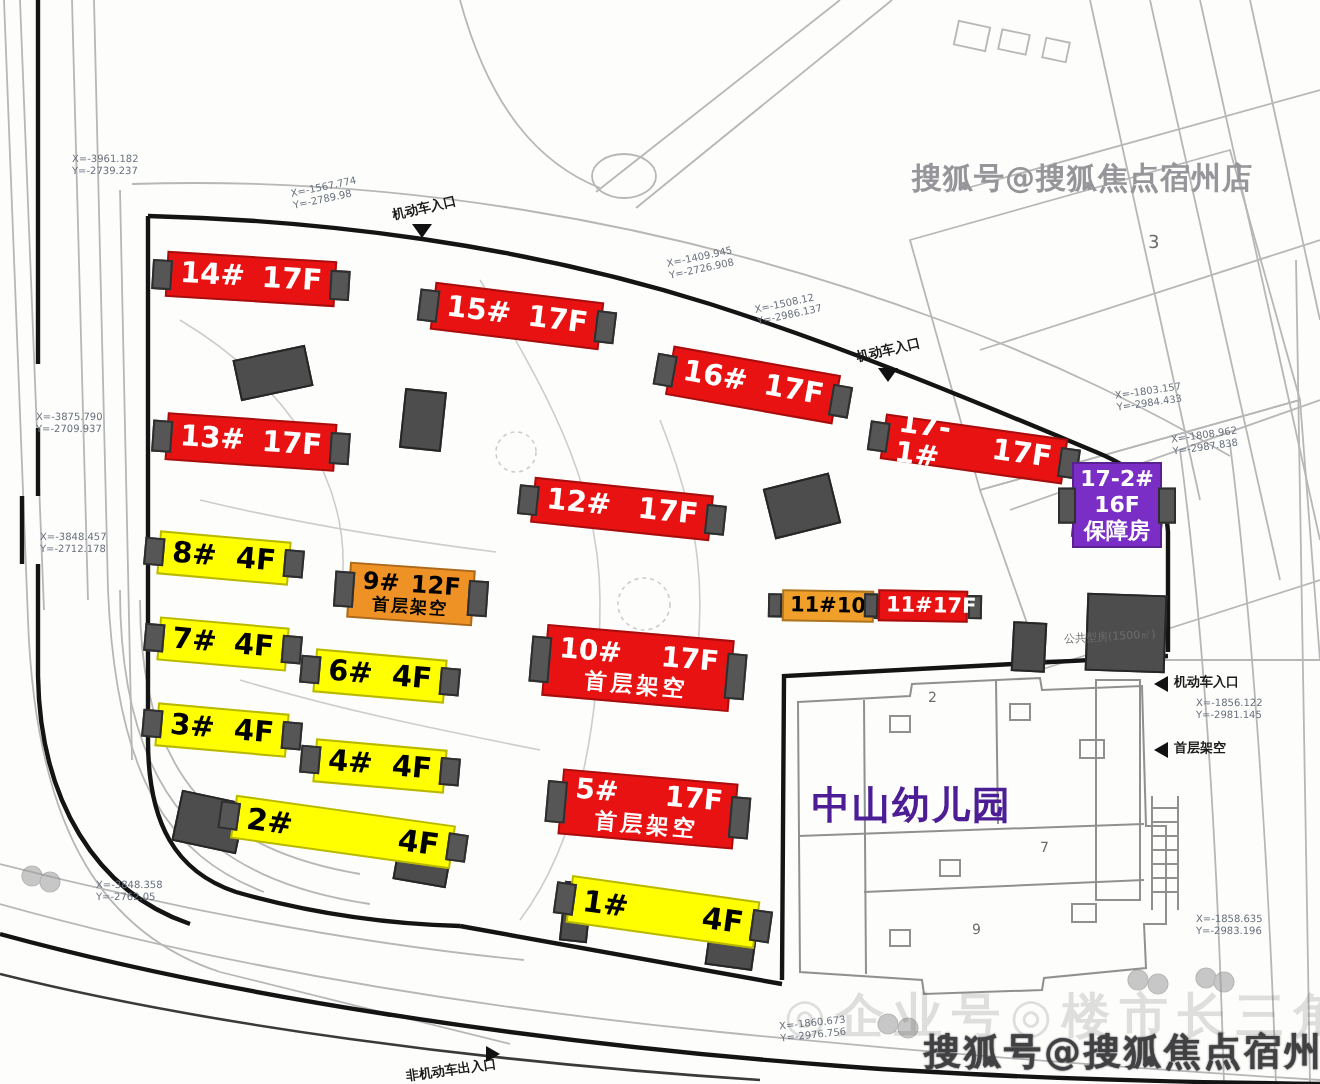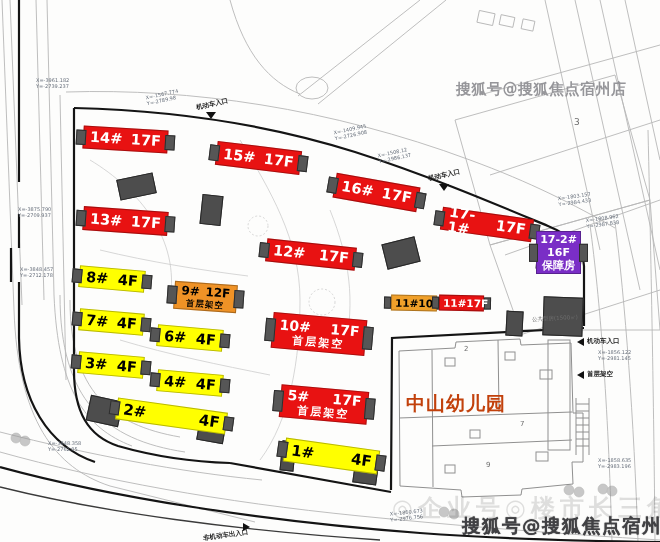--- a/index.html
+++ b/index.html
@@ -31,21 +31,21 @@
   .purple{background:#7a2ec6;color:#fff;font-size:11px;text-align:center;line-height:1.2;}
   .purple::before,.purple::after{width:7px;height:40%;}
   .purple div{width:100%;}
   .anno{position:absolute;font-size:5px;line-height:1.15;color:#68707c;white-space:nowrap;z-index:4;}
   .misc{position:absolute;color:#6d6d6d;white-space:nowrap;z-index:4;}
   .entr{position:absolute;font-size:6.5px;font-weight:bold;color:#1b1b1b;white-space:nowrap;z-index:4;}
   .tri{position:absolute;width:0;height:0;z-index:4;}
   .tri-down{border-left:5px solid transparent;border-right:5px solid transparent;border-top:7px solid #111;}
   .tri-left{border-top:4px solid transparent;border-bottom:4px solid transparent;border-right:7px solid #111;}
   .tri-right{border-top:4px solid transparent;border-bottom:4px solid transparent;border-left:7px solid #111;}
-  #kg-text{position:absolute;left:406px;top:392px;z-index:4;color:#c2410c;font-weight:bold;
+  #kg-text{position:absolute;left:406px;top:392px;z-index:4;color:#4c1d95;font-weight:bold;
         font-size:19px;line-height:1.18;letter-spacing:1px;white-space:nowrap;}
   #kg-text .l2{padding-left:24px;}
   #wm-top{position:absolute;left:456px;top:80px;font-size:15px;font-weight:700;color:#96969a;
         letter-spacing:.5px;white-space:nowrap;z-index:6;}
   #wm-faint{position:absolute;left:392px;top:492px;font-size:24px;font-weight:700;color:#555;
         opacity:.18;letter-spacing:5px;white-space:nowrap;z-index:5;}
   #wm-bottom{position:absolute;left:462px;top:513px;font-size:18.5px;font-weight:800;color:#414144;
         letter-spacing:1.5px;white-space:nowrap;z-index:6;text-shadow:0 0 1px #333;}
 </style>
 </head>

